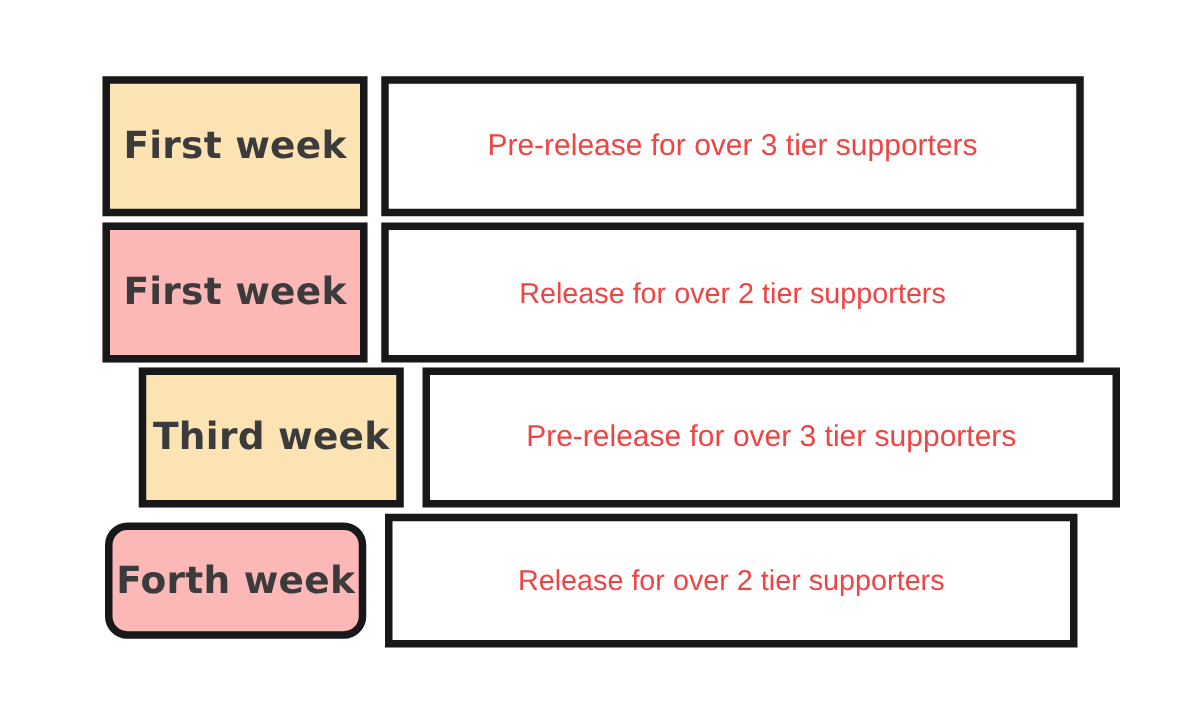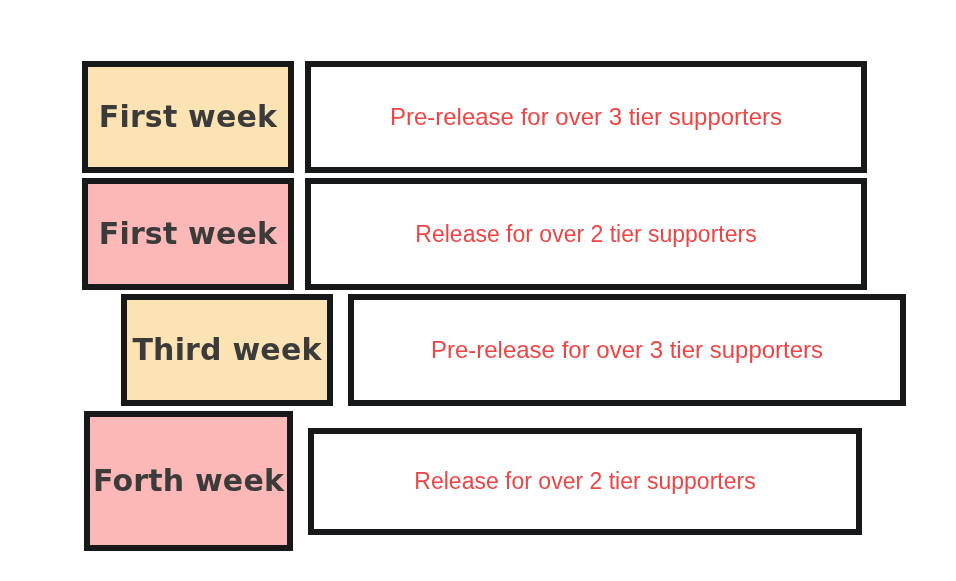--- a/index.html
+++ b/index.html
@@ -68,27 +68,27 @@
   #row-0 { left: 82px;  top: 61px;  }
   #row-0 .week-cell { width: 212px; height: 112px; }
   #row-0 .desc-cell { width: 562px; height: 112px; margin-left: 11px; }
   #row-0 .desc-label { font-size: 24px; }
 
   #row-1 { left: 82px;  top: 178px; }
   #row-1 .week-cell { width: 212px; height: 112px; }
   #row-1 .desc-cell { width: 562px; height: 112px; margin-left: 11px; }
   #row-1 .desc-label { font-size: 23px; }
 
-  #row-2 { left: 90px;  top: 294px; padding-left: 31px; }
+  #row-2 { left: 80px;  top: 294px; padding-left: 31px; }
   #row-2 .week-cell { width: 212px; height: 112px; }
   #row-2 .desc-cell { width: 558px; height: 112px; margin-left: 15px; }
   #row-2 .desc-label { font-size: 24px; }
 
   #row-3 { left: 84px;  top: 411px; }
-  #row-3 .week-cell { width: 209px; height: 140px; }
+  #row-3 .week-cell { width: 209px; height: 93px; border-radius: 18px; }
   #row-3 .desc-cell { width: 554px; height: 107px; margin-left: 15px; }
   #row-3 .desc-label { font-size: 23px; }
 </style>
 </head>
 <body>
 
 <div id="schedule-diagram">
 
   <div class="schedule-row" id="row-0">
     <div class="week-cell" style="background-color: rgb(252, 227, 180);">

